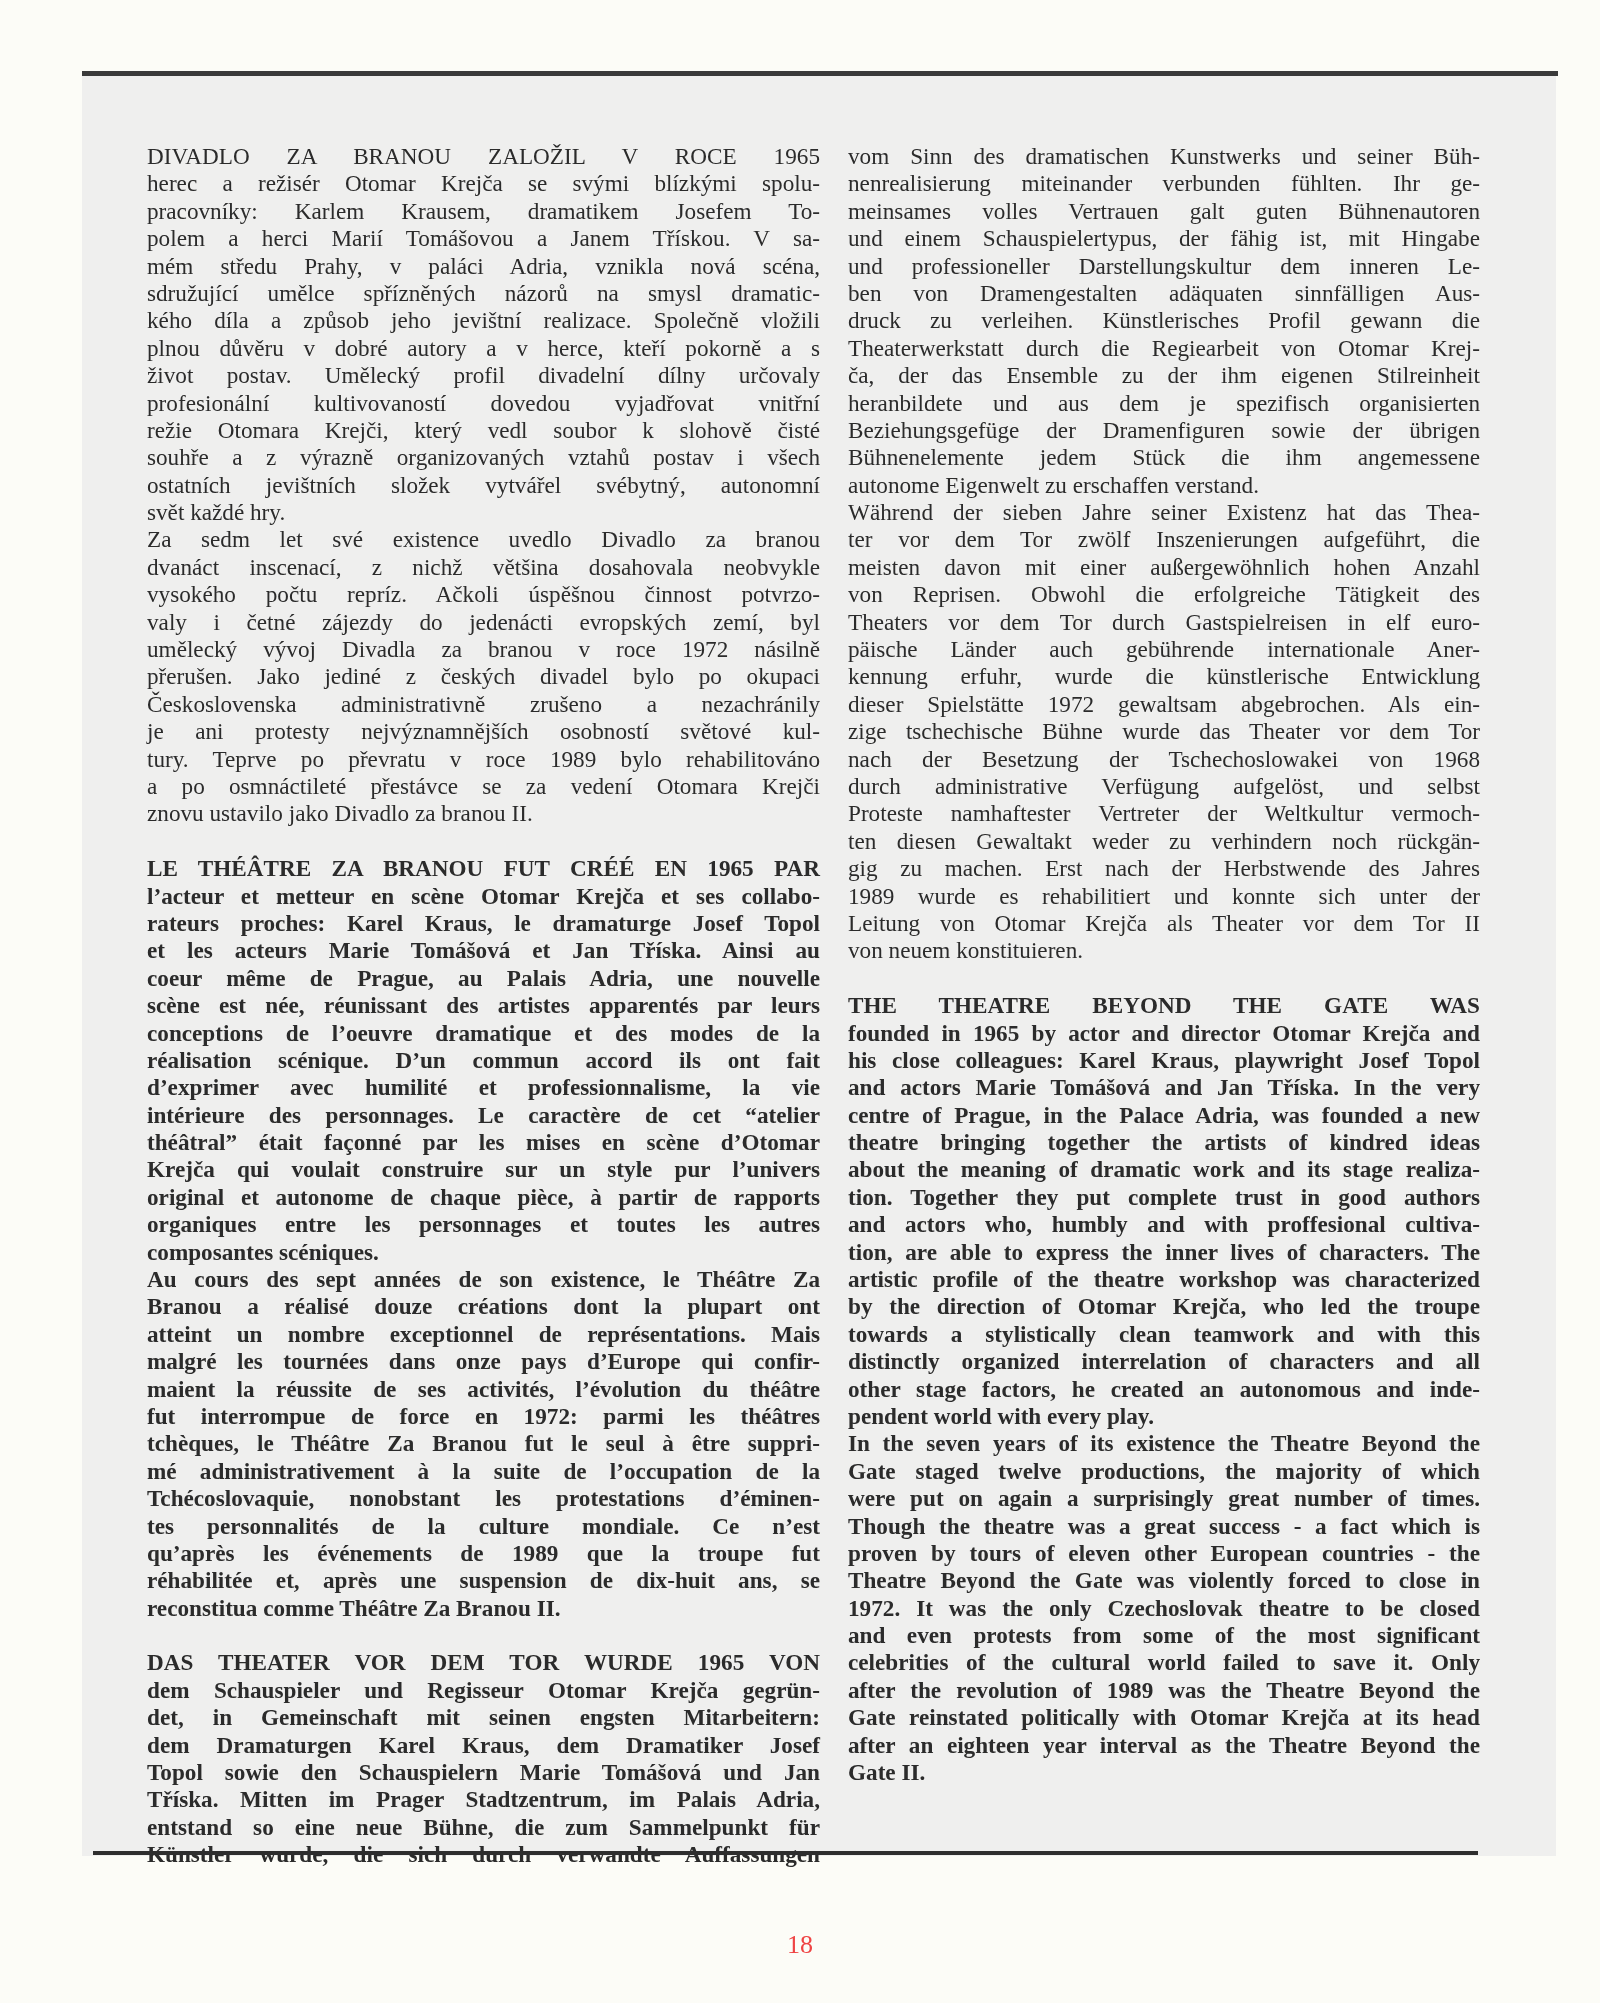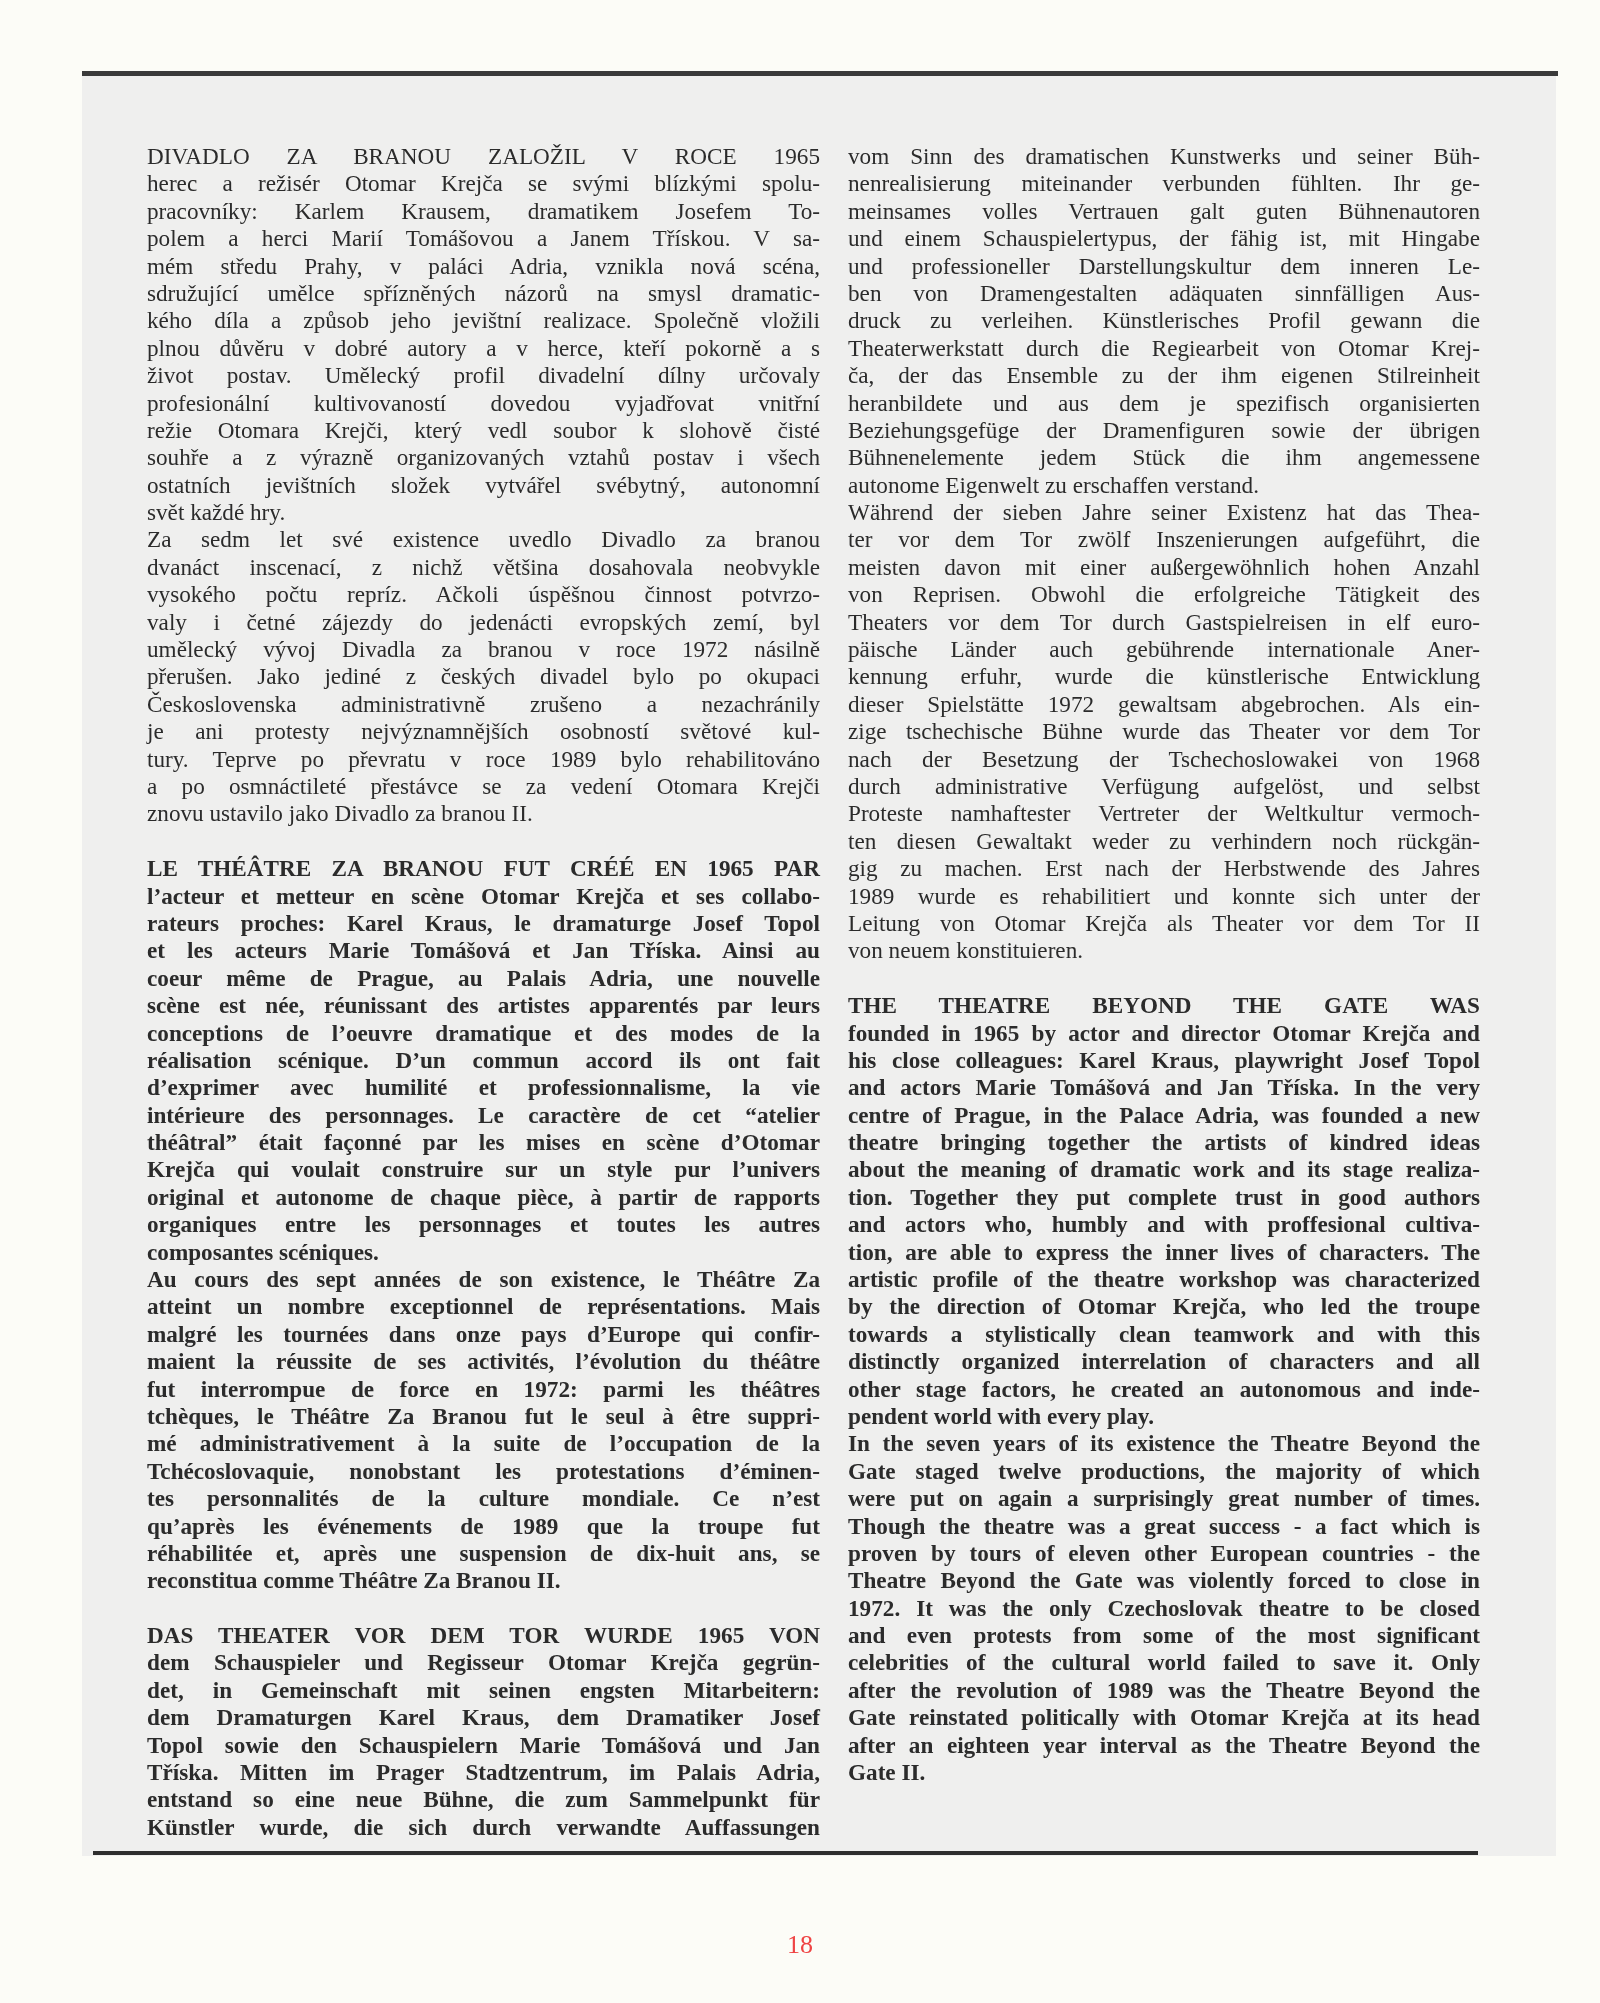--- a/index.html
+++ b/index.html
@@ -77,20 +77,21 @@
       <span class="line">conceptions de l’oeuvre dramatique et des modes de la</span>
       <span class="line">réalisation scénique. D’un commun accord ils ont fait</span>
       <span class="line">d’exprimer avec humilité et professionnalisme, la vie</span>
       <span class="line">intérieure des personnages. Le caractère de cet “atelier</span>
       <span class="line">théâtral” était façonné par les mises en scène d’Otomar</span>
       <span class="line">Krejča qui voulait construire sur un style pur l’univers</span>
       <span class="line">original et autonome de chaque pièce, à partir de rapports</span>
       <span class="line">organiques entre les personnages et toutes les autres</span>
       <span class="line last">composantes scéniques.</span>
       <span class="line">Au cours des sept années de son existence, le Théâtre Za</span>
+      <span class="line">Branou a réalisé douze créations dont la plupart ont</span>
       <span class="line">atteint un nombre exceptionnel de représentations. Mais</span>
       <span class="line">malgré les tournées dans onze pays d’Europe qui confir-</span>
       <span class="line">maient la réussite de ses activités, l’évolution du théâtre</span>
       <span class="line">fut interrompue de force en 1972: parmi les théâtres</span>
       <span class="line">tchèques, le Théâtre Za Branou fut le seul à être suppri-</span>
       <span class="line">mé administrativement à la suite de l’occupation de la</span>
       <span class="line">Tchécoslovaquie, nonobstant les protestations d’éminen-</span>
       <span class="line">tes personnalités de la culture mondiale. Ce n’est</span>
       <span class="line">qu’après les événements de 1989 que la troupe fut</span>
       <span class="line">réhabilitée et, après une suspension de dix-huit ans, se</span>

